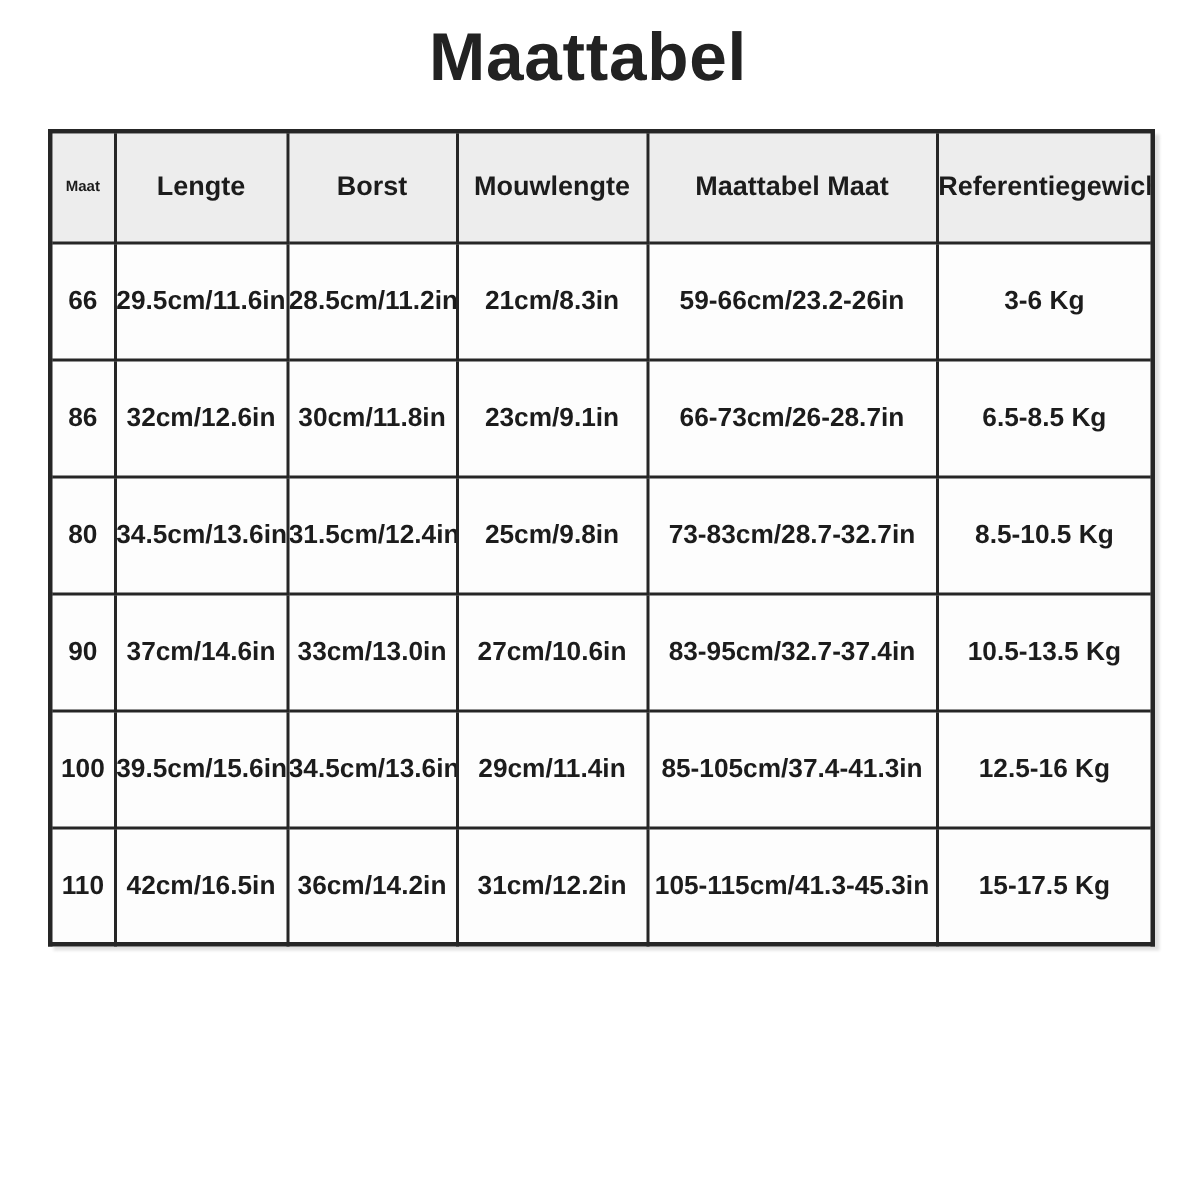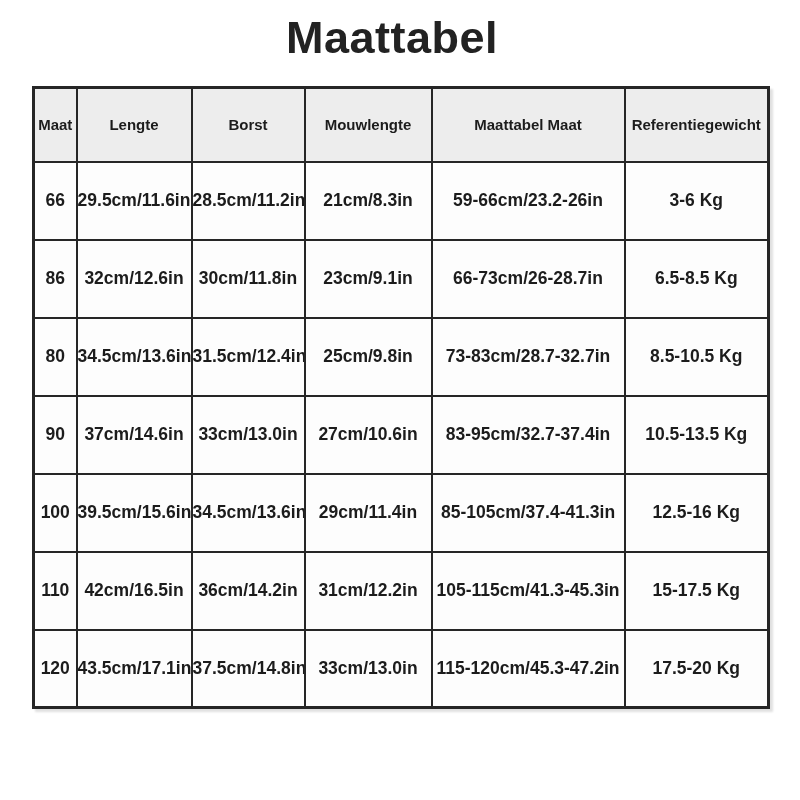--- a/index.html
+++ b/index.html
@@ -49,24 +49,24 @@
     border: 2px solid var(--border);
     text-align: center;
     vertical-align: middle;
     color: var(--text);
     overflow: hidden;
   }
   table.size-table thead tr { height: 74px; }
   table.size-table tbody tr { height: 78px; }
   table.size-table th {
     background: var(--header-bg);
-    font-size: 15px;
+    font-size: 18px;
     font-weight: bold;
   }
-  table.size-table th.col-maat { font-size: 15px; }
+  table.size-table th.col-maat { font-size: 10px; }
   table.size-table td {
     background: var(--body-bg);
     font-size: 17.5px;
     font-weight: bold;
   }
 </style>
 </head>
 <body>
 
 <div class="page">
@@ -133,23 +133,15 @@
           <td>12.5-16 Kg</td>
         </tr>
         <tr>
           <td>110</td>
           <td>42cm/16.5in</td>
           <td>36cm/14.2in</td>
           <td>31cm/12.2in</td>
           <td>105-115cm/41.3-45.3in</td>
           <td>15-17.5 Kg</td>
         </tr>
-        <tr>
-          <td>120</td>
-          <td>43.5cm/17.1in</td>
-          <td>37.5cm/14.8in</td>
-          <td>33cm/13.0in</td>
-          <td>115-120cm/45.3-47.2in</td>
-          <td>17.5-20 Kg</td>
-        </tr>
       </tbody>
   </table>
 </div>
 
 </body></html>

